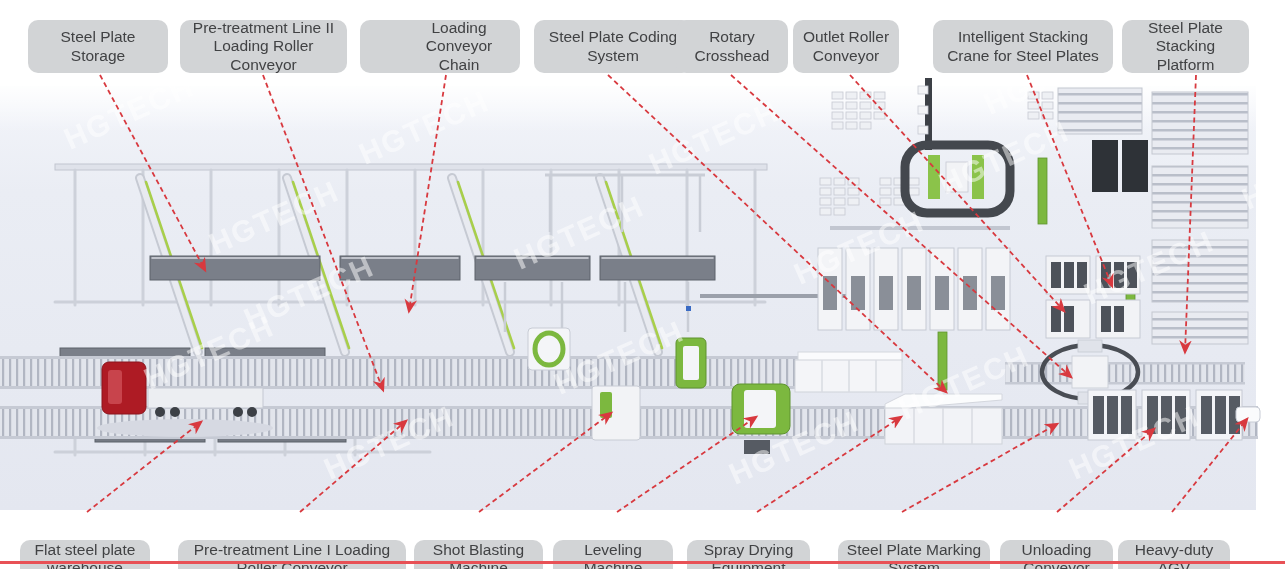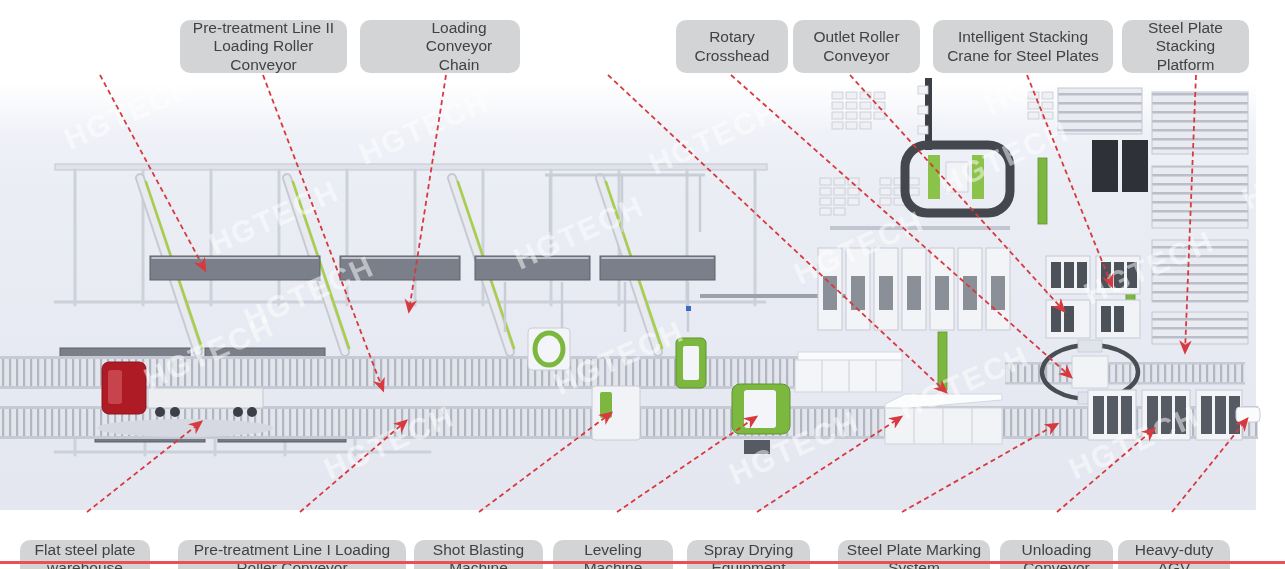--- a/index.html
+++ b/index.html
@@ -370,24 +370,26 @@
       <path d="M300,512 L406,421" marker-end="url(#ah)"></path>
       <path d="M479,512 L611,413" marker-end="url(#ah)"></path>
       <path d="M617,512 L756,417" marker-end="url(#ah)"></path>
       <path d="M757,512 L901,417" marker-end="url(#ah)"></path>
       <path d="M902,512 L1057,424" marker-end="url(#ah)"></path>
       <path d="M1057,512 L1154,429" marker-end="url(#ah)"></path>
       <path d="M1172,512 L1247,419" marker-end="url(#ah)"></path>
     </g>
   </svg>
 
+  <div class="callout top" style="left:28px;width:140px;">Steel Plate Storage</div>
   <div class="callout top" style="left:180px;width:167px;">Pre-treatment Line II Loading Roller Conveyor</div>
   <div class="callout top" style="left:360px;width:160px;padding-left:46px;">Loading Conveyor Chain</div>
+  <div class="callout top" style="left:534px;width:158px;">Steel Plate Coding System</div>
   <div class="callout top" style="left:676px;width:112px;">Rotary Crosshead</div>
-  <div class="callout top" style="left:793px;width:127px;">Outlet Roller Conveyor</div>
+  <div class="callout top" style="left:793px;width:106px;">Outlet Roller Conveyor</div>
   <div class="callout top" style="left:933px;width:180px;">Intelligent Stacking Crane for Steel Plates</div>
   <div class="callout top" style="left:1122px;width:127px;">Steel Plate Stacking Platform</div>
 
   <div class="callout bottom" style="left:20px;width:130px;">Flat steel plate warehouse</div>
   <div class="callout bottom" style="left:178px;width:228px;text-align:center;">Pre-treatment Line I Loading Roller Conveyor</div>
   <div class="callout bottom" style="left:414px;width:129px;">Shot Blasting Machine</div>
   <div class="callout bottom" style="left:553px;width:120px;">Leveling Machine</div>
   <div class="callout bottom" style="left:687px;width:123px;">Spray Drying Equipment</div>
   <div class="callout bottom" style="left:838px;width:152px;">Steel Plate Marking System</div>
   <div class="callout bottom" style="left:1000px;width:113px;">Unloading Conveyor</div>

